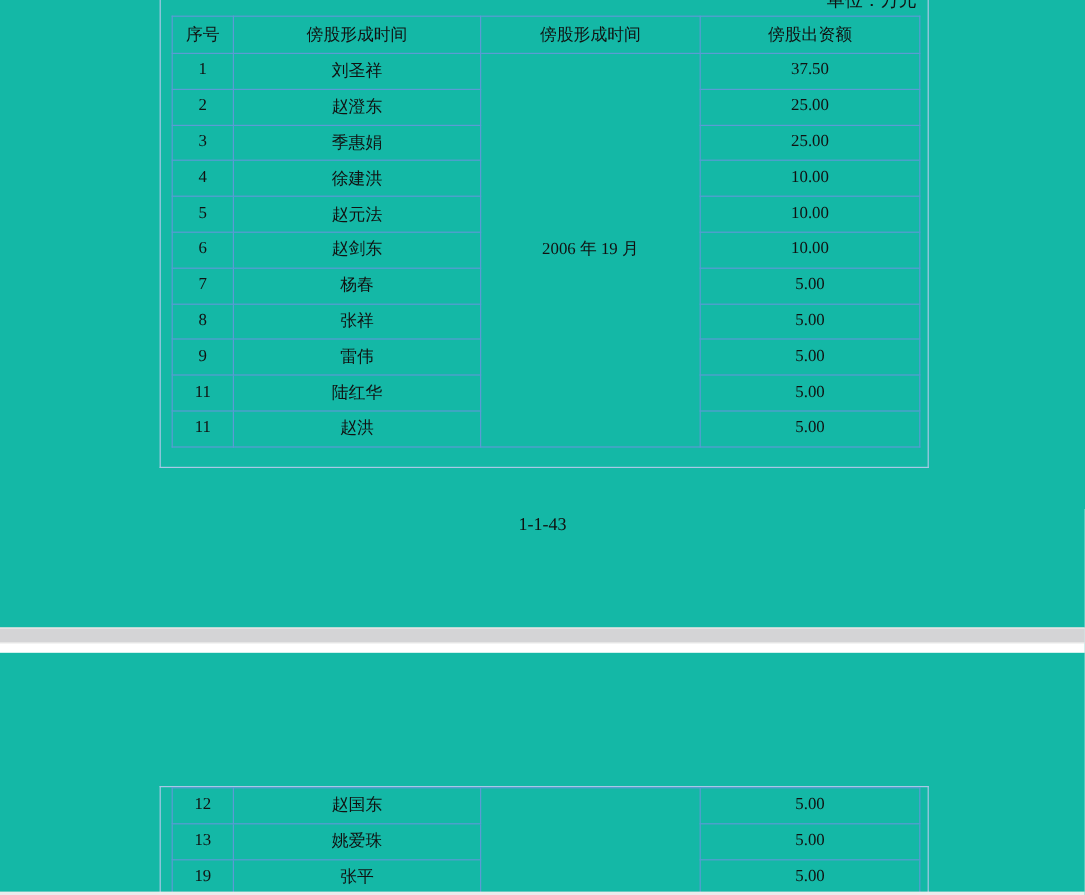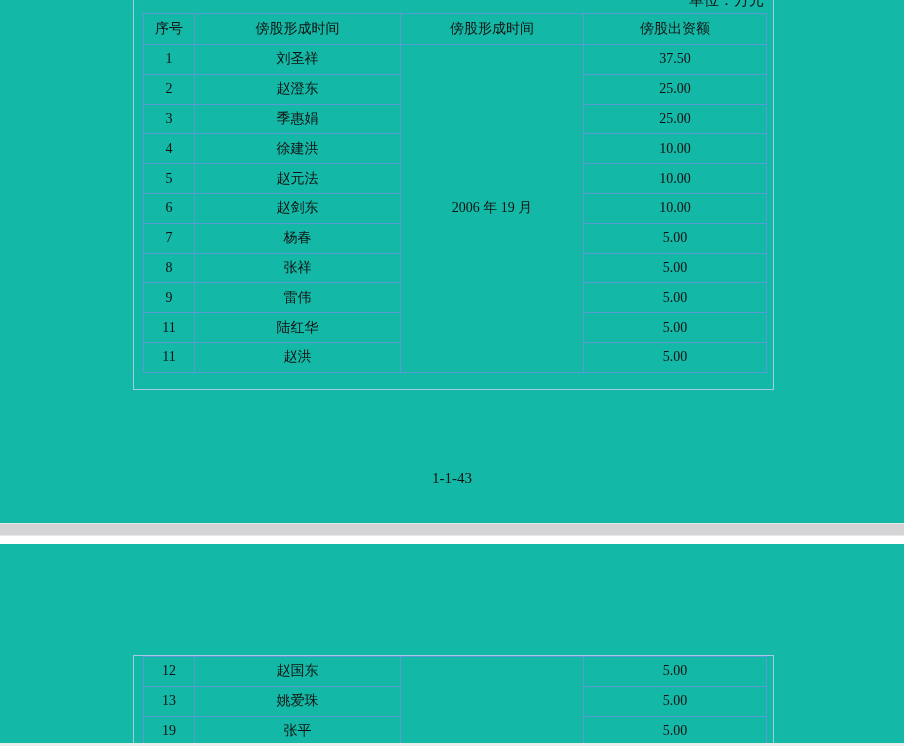--- a/index.html
+++ b/index.html
@@ -42,21 +42,20 @@
     table.grid th { height: 31px; }
     col.c-idx { width: 51px; }
     col.c-name { width: 206px; }
     col.c-time { width: 183px; }
     col.c-amt { width: 183px; }
     td.amt { text-align: right; padding-right: 8px; }
 
     .page-number {
       position: absolute; top: 430px; left: 0; width: 904px; text-align: center;
       font-size: 15px;
-      margin-top: 40px;
     }
   </style>
 </head>
 <body>
 
 <div class="page page-1">
   <div class="frame-outer frame-1">
     <div class="unit-label">单位：万元</div>
     <table class="grid">
       <colgroup>

